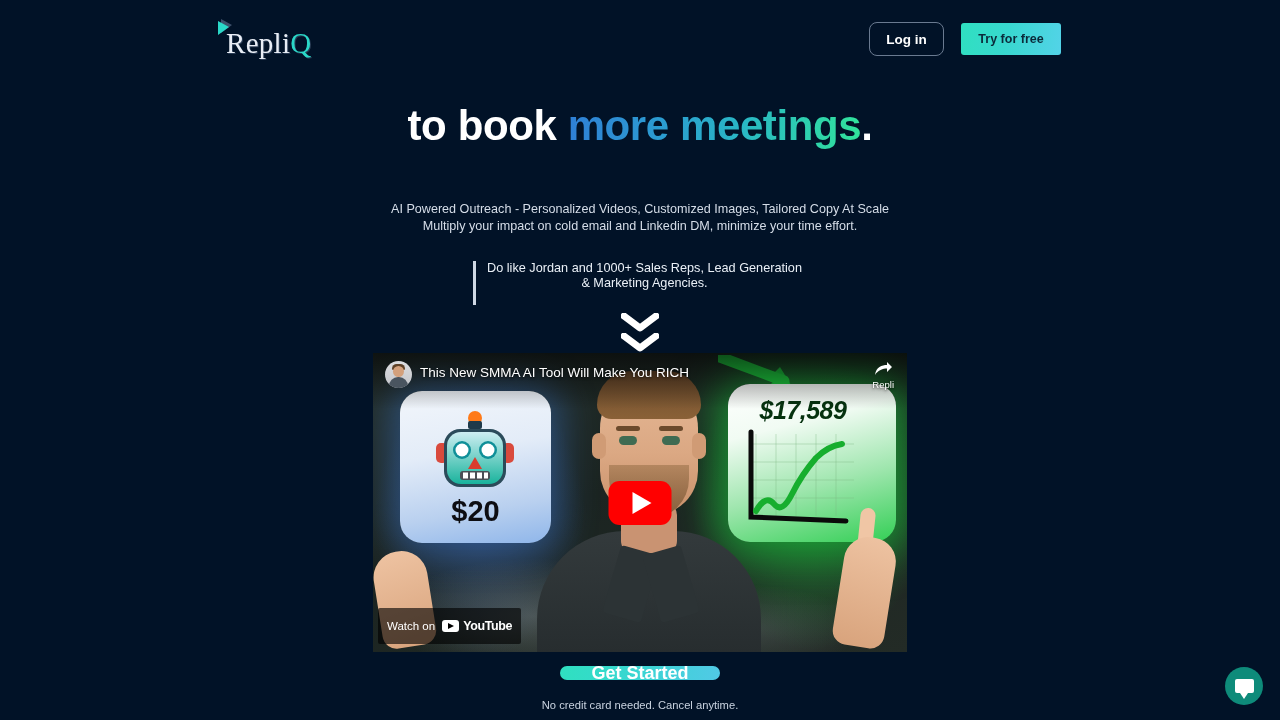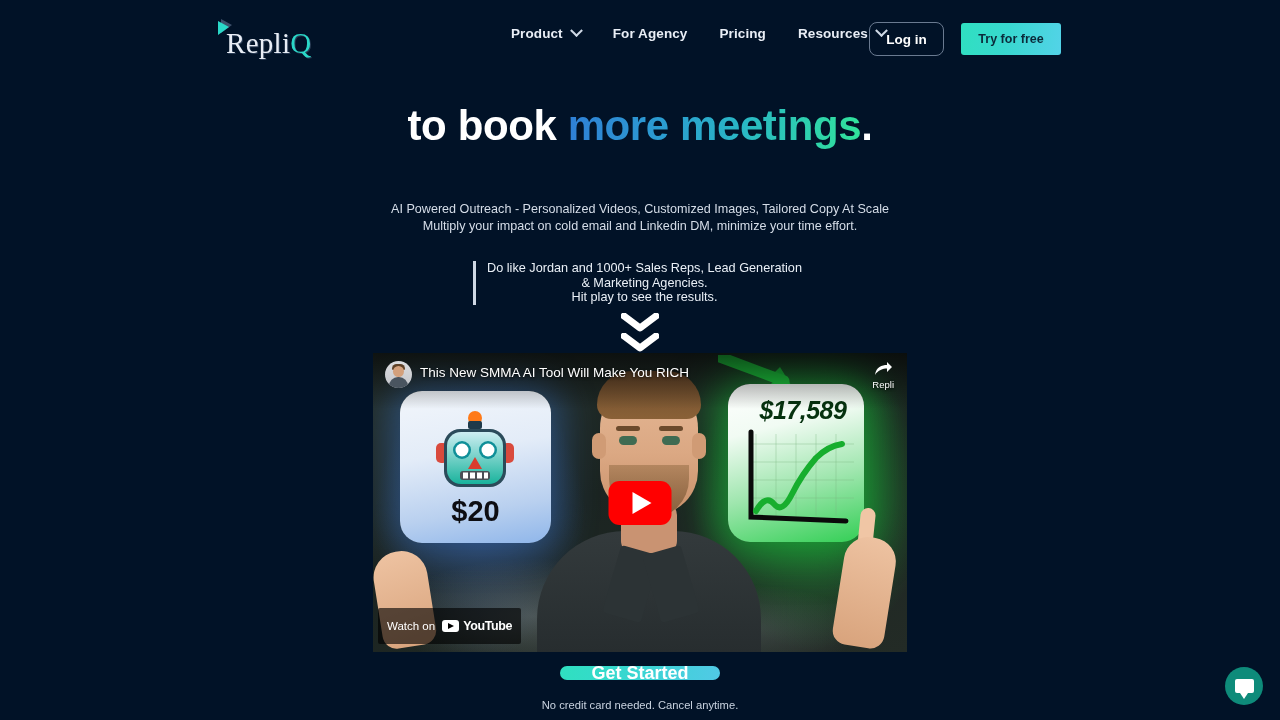--- a/index.html
+++ b/index.html
@@ -146,21 +146,21 @@
   .robot {
     position:absolute; left:34px; top:18px; width:82px; height:86px;
   }
   .dollar20 {
     position:absolute; left:0; top:104px; width:151px;
     text-align:center; color:#0d0d12;
     font-size:29px; font-weight:800; font-family:"Liberation Sans", sans-serif;
   }
   
   .card-right {
-    position:absolute; left:355px; top:31px; width:136px; height:158px;
+    position:absolute; left:355px; top:31px; width:168px; height:158px;
     border-radius:22px;
     background:linear-gradient(165deg,#ffffff 0%, #f1fbf3 28%, #9fe6ae 62%, #33cf55 100%);
     box-shadow:0 0 40px 14px rgba(25,200,60,.55);
   }
   .money {
     position:absolute; left:0; top:12px; width:150px; text-align:center;
     color:#06320f; font-size:25px; font-weight:800; font-style:italic;
     letter-spacing:-.5px;
   }
   .chartsvg { position:absolute; left:14px; top:44px; }
@@ -315,57 +315,40 @@
 <div class="page">
 
   <div class="header">
 
     <div class="logo-wrap">
       <span class="logo-tri-shadow"></span>
       <span class="logo-tri"></span>
       <span class="logo-text"><span>Repli</span><span class="q">Q</span></span>
     </div>
 
-    <div class="nav">
-      <div class="nav-item">
-        <span>Product</span>
-        <span class="chev"></span>
-      </div>
-      <div class="nav-item">
-        <span>For Agency</span>
-      </div>
-      <div class="nav-item">
-        <span>Pricing</span>
-      </div>
-      <div class="nav-item">
-        <span>Resources</span>
-        <span class="chev"></span>
-      </div>
-    </div>
 
     <button class="btn-login">Log in</button>
     <button class="btn-try">Try for free</button>
   </div>
 
   <div class="hero">
 
     <div class="headline">
       <div><span>to book </span><span class="grad-words">more meetings</span><span>.</span></div>
     </div>
 
     <div class="sub">
       <div>AI Powered Outreach - Personalized Videos, Customized Images, Tailored Copy At Scale</div>
       <div>Multiply your impact on cold email and Linkedin DM, minimize your time effort.</div>
     </div>
 
     <div class="quote">
       <div class="quote-text">
         <div>Do like Jordan and 1000+ Sales Reps, Lead Generation</div>
         <div>&amp; Marketing Agencies.</div>
-        <div>Hit play to see the results.</div>
       </div>
     </div>
 
     <div class="arrows">
       <svg class="arrow-svg" width="38" height="19" viewBox="0 0 38 19">
         <path d="M3 3 L19 15 L35 3" stroke="#ffffff" stroke-width="7" fill="none" stroke-linecap="round" stroke-linejoin="round"></path>
       </svg>
       <svg class="arrow-svg" width="38" height="19" viewBox="0 0 38 19">
         <path d="M3 3 L19 15 L35 3" stroke="#ffffff" stroke-width="7" fill="none" stroke-linecap="round" stroke-linejoin="round"></path>
       </svg>

